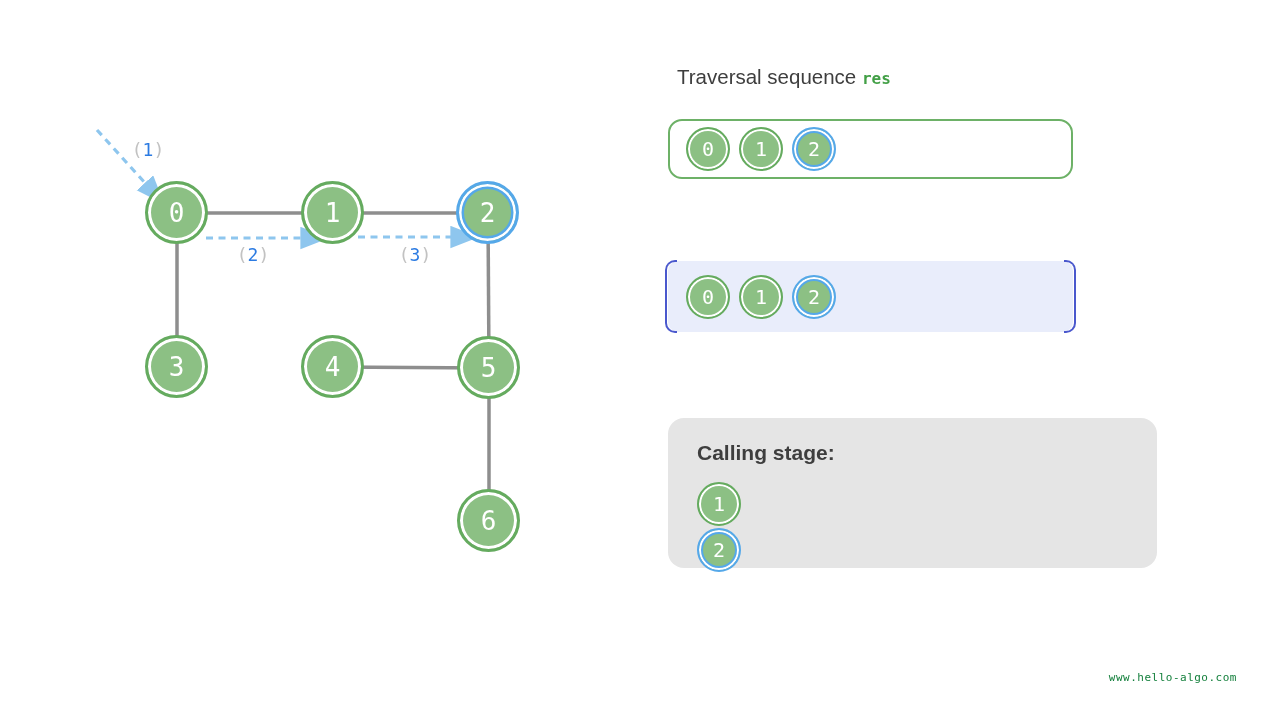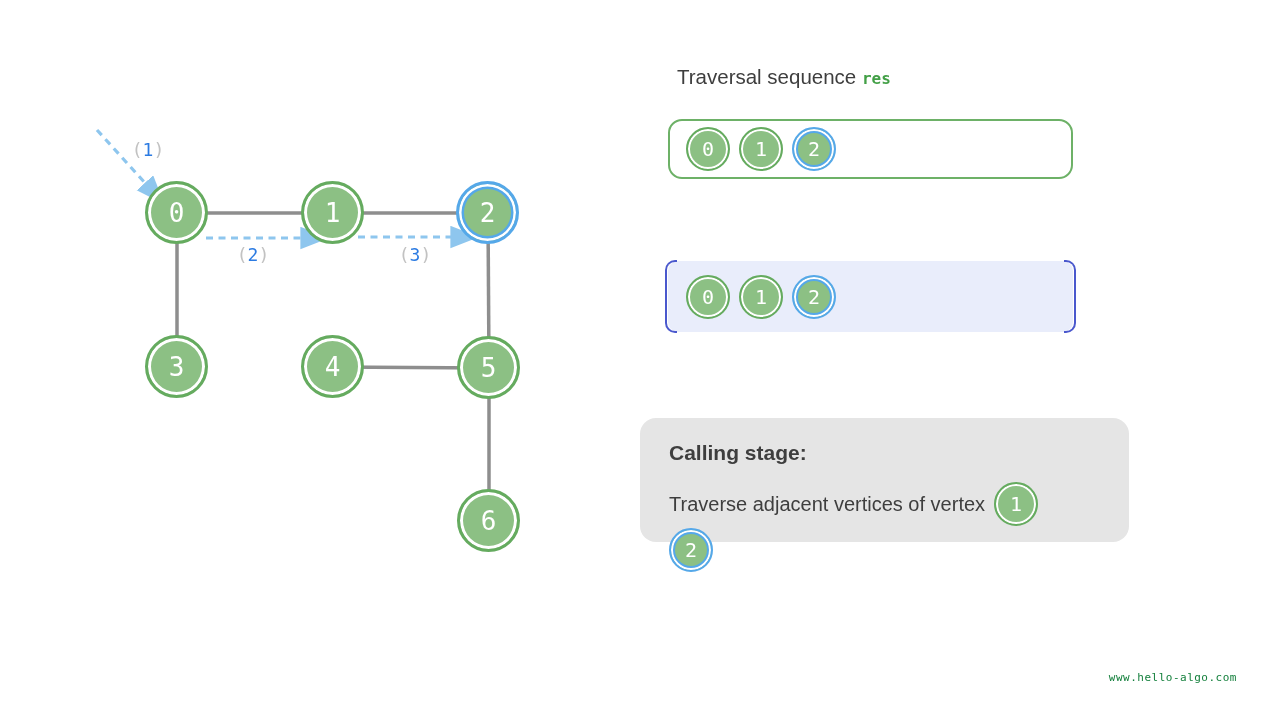--- a/index.html
+++ b/index.html
@@ -123,22 +123,22 @@
   .bracket.r {
     right: -3px;
     border-right: 2.5px solid var(--visited-bracket, #4a58cd);
     border-top: 2.5px solid var(--visited-bracket, #4a58cd);
     border-bottom: 2.5px solid var(--visited-bracket, #4a58cd);
     border-radius: 0 10px 10px 0;
   }
 
   .calling-box {
     position: absolute;
-    left: 640px; top: 418px;
-    width: 489px; height: 124px;
+    left: 668px; top: 418px;
+    width: 489px; height: 150px;
     background: var(--calling-bg, #e5e5e5);
     border-radius: 16px;
     box-sizing: border-box;
     padding: 23px 29px 4px 29px;
   }
   .calling-title {
     font-size: 21px;
     font-weight: bold;
     color: var(--text-dark, #3e3e3e);
   }
@@ -235,21 +235,20 @@
     <div class="chip-row">
       <span class="chip">0</span>
       <span class="chip">1</span>
       <span class="chip hl">2</span>
     </div>
   </div>
 
   <div class="calling-box">
     <div class="calling-title">Calling stage:</div>
     <div class="calling-line">
-      <span>Traverse adjacent vertices of vertex</span>
       <span class="chip">1</span>
     </div>
     <div class="calling-line">
       <span class="chip hl">2</span>
     </div>
   </div>
 
   <div class="watermark">www.hello-algo.com</div>
 
 </div>

